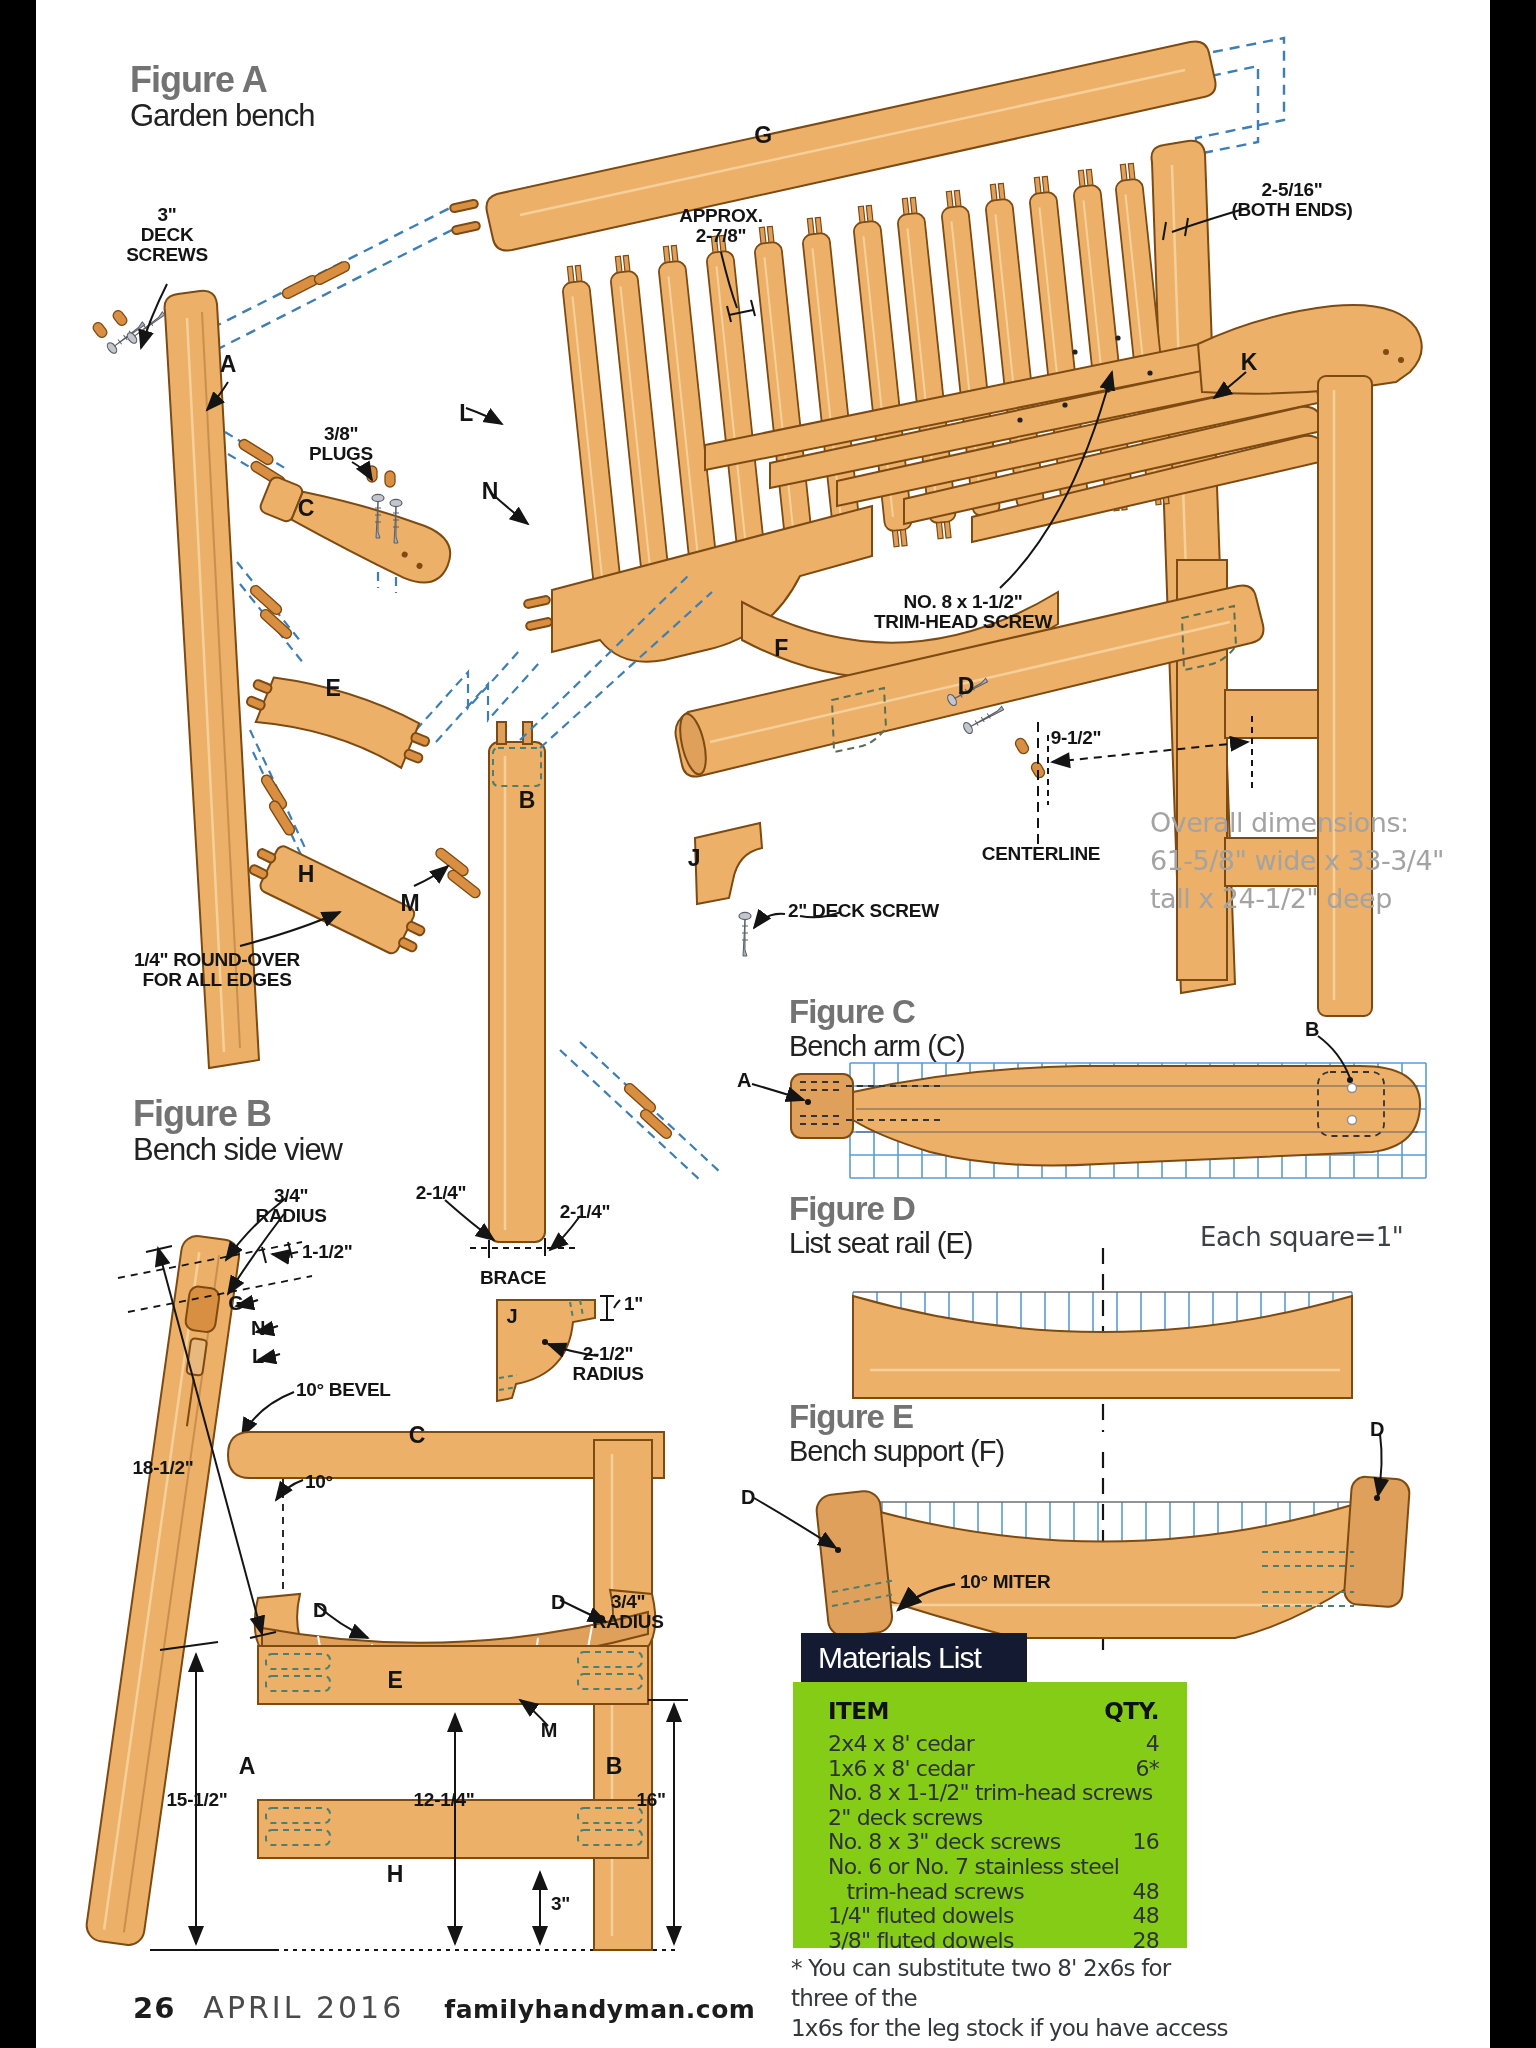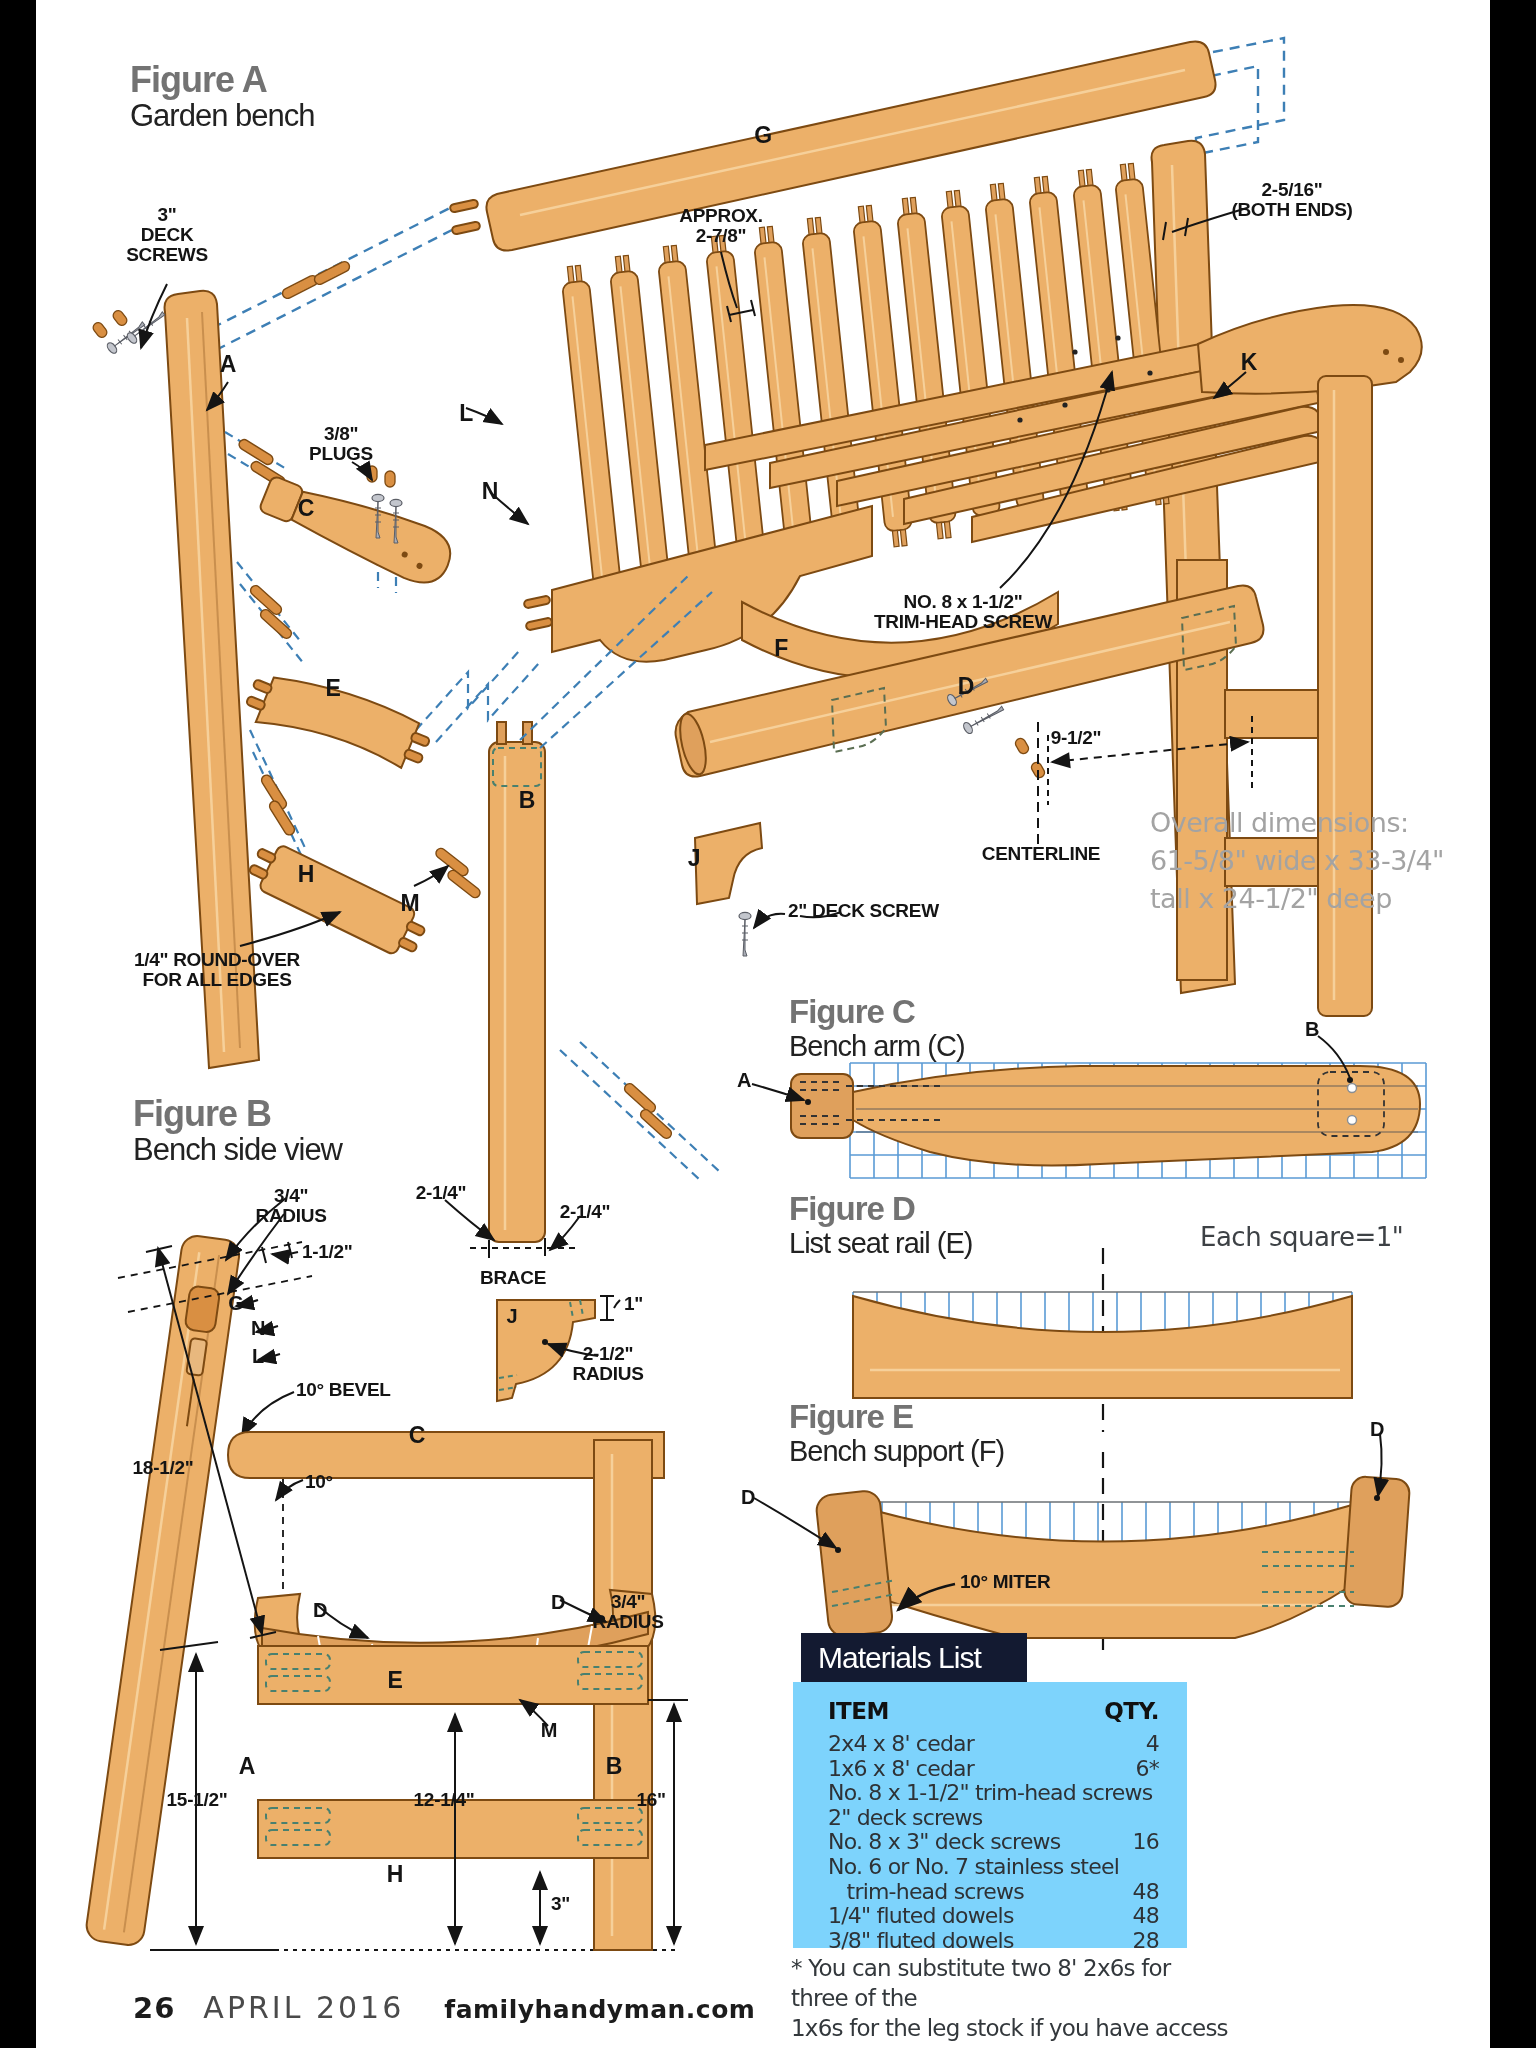--- a/index.html
+++ b/index.html
@@ -20,21 +20,21 @@
 
   .overall{position:absolute;left:1150px;top:804px;width:360px;color:#a3a3a3;font-size:27px;
            line-height:1.4;letter-spacing:-0.5px;white-space:pre-line;}
   .sqnote{position:absolute;left:1200px;top:1222px;width:210px;color:#3d4145;font-size:26px;
           letter-spacing:-0.5px;}
 
   
   .mat-head{position:absolute;left:793px;top:1633px;width:226px;height:49px;background:#131a31;
             color:#fff;display:flex;align-items:center;padding-left:17px;box-sizing:border-box;
             font-size:30px;font-weight:400;letter-spacing:-1px;margin-left:8px;}
-  .mat-table{position:absolute;left:793px;top:1682px;width:394px;height:266px;background:#7dd3fc;
+  .mat-table{position:absolute;left:793px;top:1682px;width:394px;height:266px;background:#84cc16;
              box-sizing:border-box;padding:16px 28px 0 35px;color:#2e3236;}
   .mat-cols{display:flex;justify-content:space-between;font-weight:700;color:#111;
             font-size:23px;letter-spacing:-0.5px;margin-bottom:8px;}
   .mat-row{display:flex;justify-content:space-between;font-size:22px;line-height:24.6px;
            letter-spacing:-0.8px;}
   .mat-row .mi{white-space:pre;}
   .mat-foot{position:absolute;left:791px;top:1954px;width:440px;color:#33383c;font-size:23px;
             line-height:1.3;letter-spacing:-0.8px;white-space:pre-line;}
 
   .footer{position:absolute;left:133px;top:1990px;display:flex;align-items:baseline;color:#1c1c1c;}

